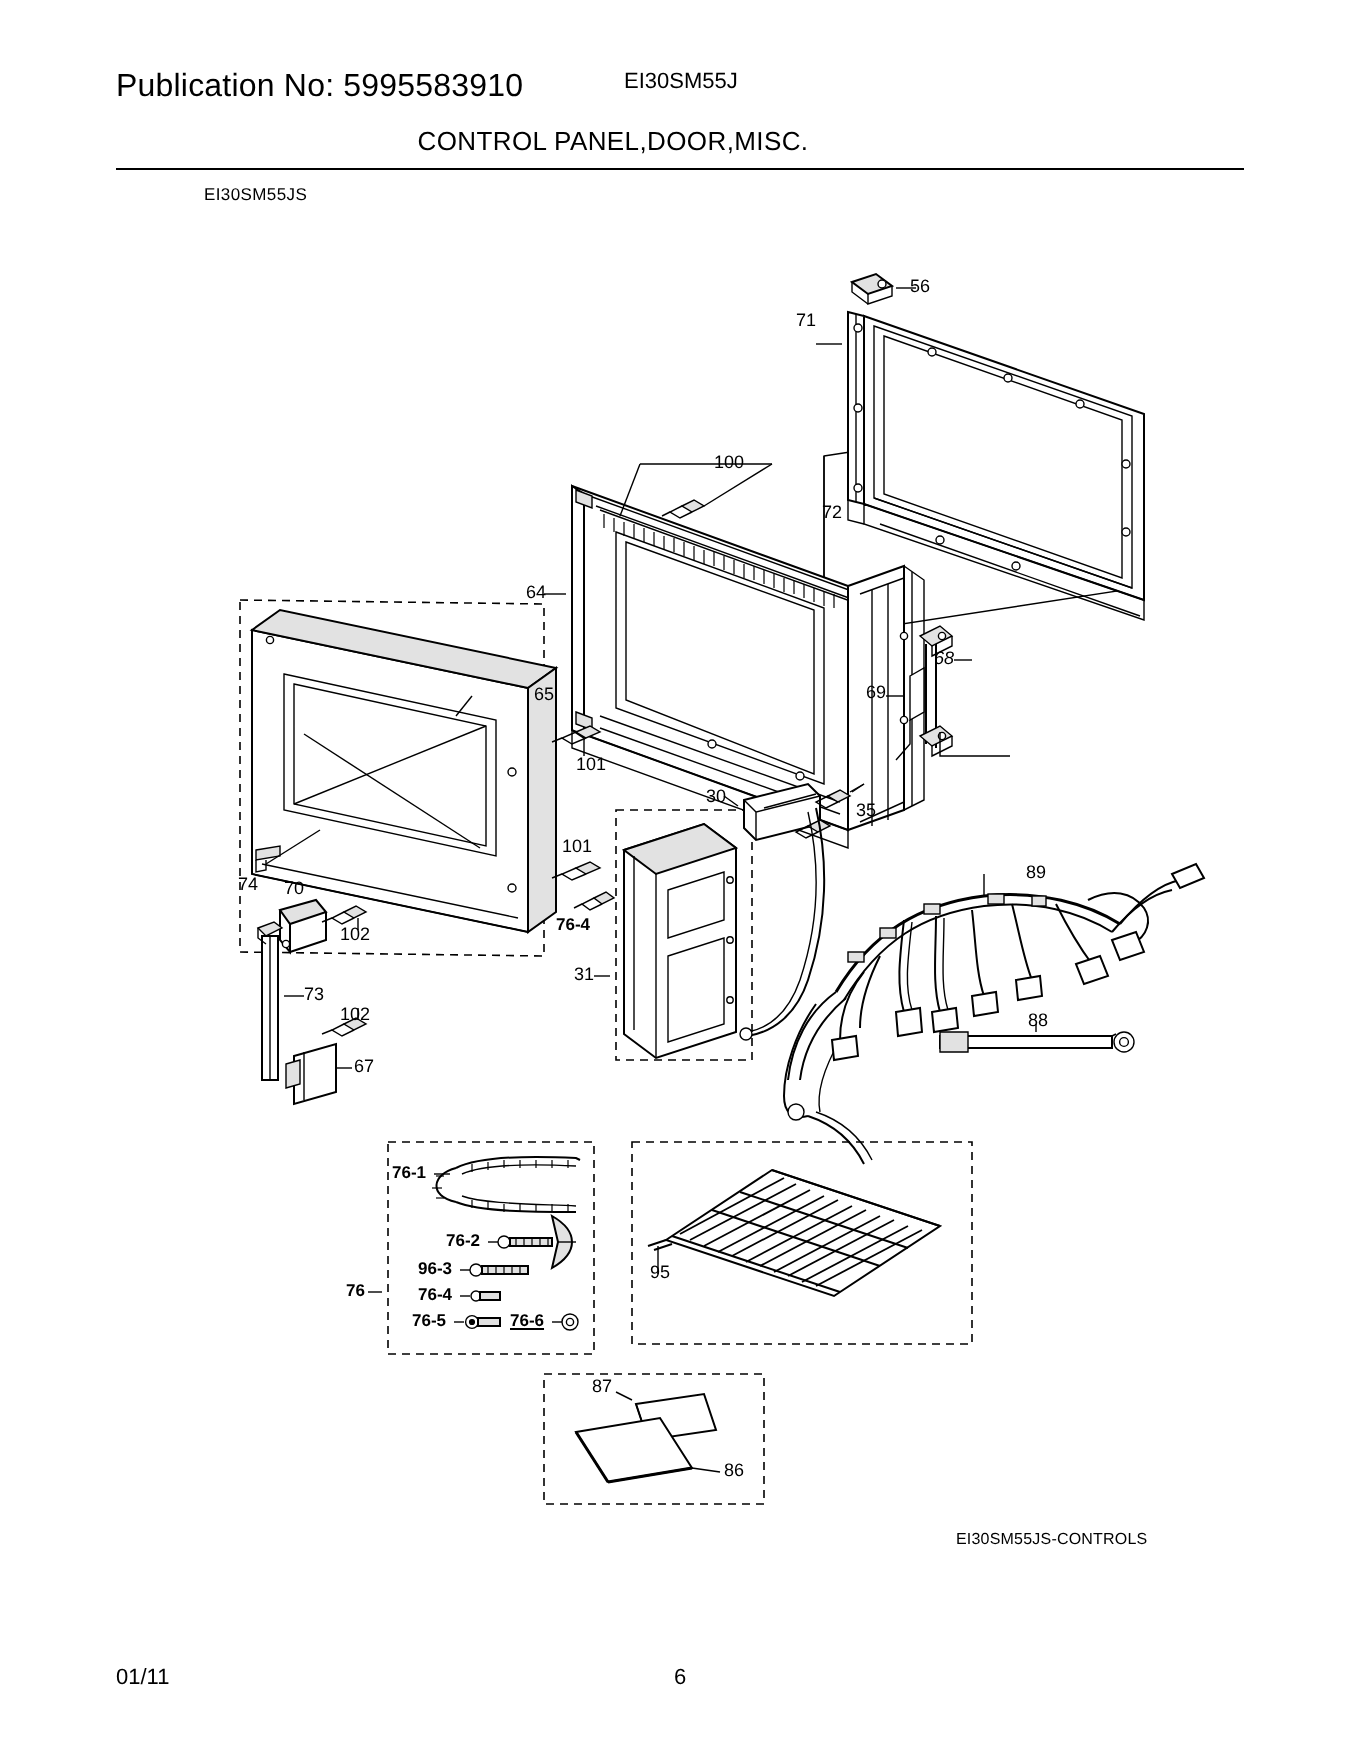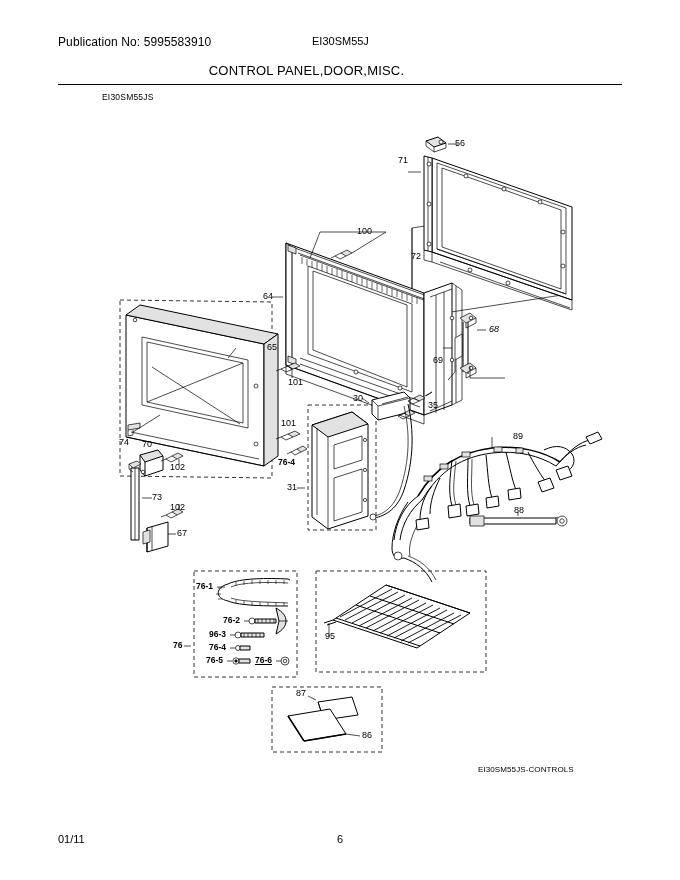--- a/index.html
+++ b/index.html
@@ -1,19 +1,19 @@
 <!DOCTYPE html>
 <html><head>
 <meta charset="utf-8">
 <style>
   html,body{margin:0;padding:0;background:#ffffff;}
   body{width:680px;height:880px;position:relative;
        font-family:"Liberation Sans", sans-serif;color:#000;overflow:hidden;}
   .page{position:absolute;inset:0;}
-  .pubno{position:absolute;left:58px;top:35px;font-size:12px;letter-spacing:.1px;}
+  .pubno{position:absolute;left:58px;top:35px;font-size:16px;letter-spacing:.1px;}
   .modeltop{position:absolute;left:312px;top:35px;font-size:11px;}
   .sheettitle{position:absolute;left:0;top:63px;width:613px;text-align:center;
        font-size:13px;letter-spacing:.2px;}
   .rule{position:absolute;left:58px;top:84px;width:564px;height:0;
        border-top:1.3px solid #000;}
   .submodel{position:absolute;left:102px;top:92px;font-size:8.5px;letter-spacing:.2px;}
   .footdate{position:absolute;left:58px;top:833px;font-size:11px;}
   .footpage{position:absolute;left:0;top:833px;width:680px;text-align:center;font-size:11px;}
   .figcode{position:absolute;left:478px;top:765px;font-size:8px;letter-spacing:.1px;}
   .lbl{position:absolute;font-size:9px;line-height:1;white-space:nowrap;}
@@ -485,22 +485,22 @@
       <path class="ln thin" d="M346,734 L360,736"></path>
     </g>
 
   </svg>
 
   <div class="lbl" style="left:455px;top:139px;">56</div>
   <div class="lbl" style="left:398px;top:156px;">71</div>
   <div class="lbl" style="left:411px;top:252px;">72</div>
   <div class="lbl" style="left:357px;top:227px;">100</div>
   <div class="lbl" style="left:263px;top:292px;">64</div>
-  <div class="lbl" style="left:489px;top:325px;font-style:italic;">68</div>
-  <div class="lbl" style="left:433px;top:356px;">69</div>
+  <div class="lbl" style="left:467px;top:325px;font-style:italic;">68</div>
+  <div class="lbl" style="left:433px;top:342px;">69</div>
   <div class="lbl" style="left:230px;top:343px;padding-left:37px;">65</div>
   <div class="lbl" style="left:288px;top:378px;">101</div>
   <div class="lbl" style="left:281px;top:419px;">101</div>
   <div class="lbl" style="left:119px;top:438px;">74</div>
   <div class="lbl" style="left:142px;top:440px;">70</div>
   <div class="lbl" style="left:170px;top:463px;">102</div>
   <div class="lbl" style="left:152px;top:493px;">73</div>
   <div class="lbl" style="left:170px;top:503px;">102</div>
   <div class="lbl" style="left:177px;top:529px;">67</div>
   <div class="lbl" style="left:353px;top:394px;">30</div>

